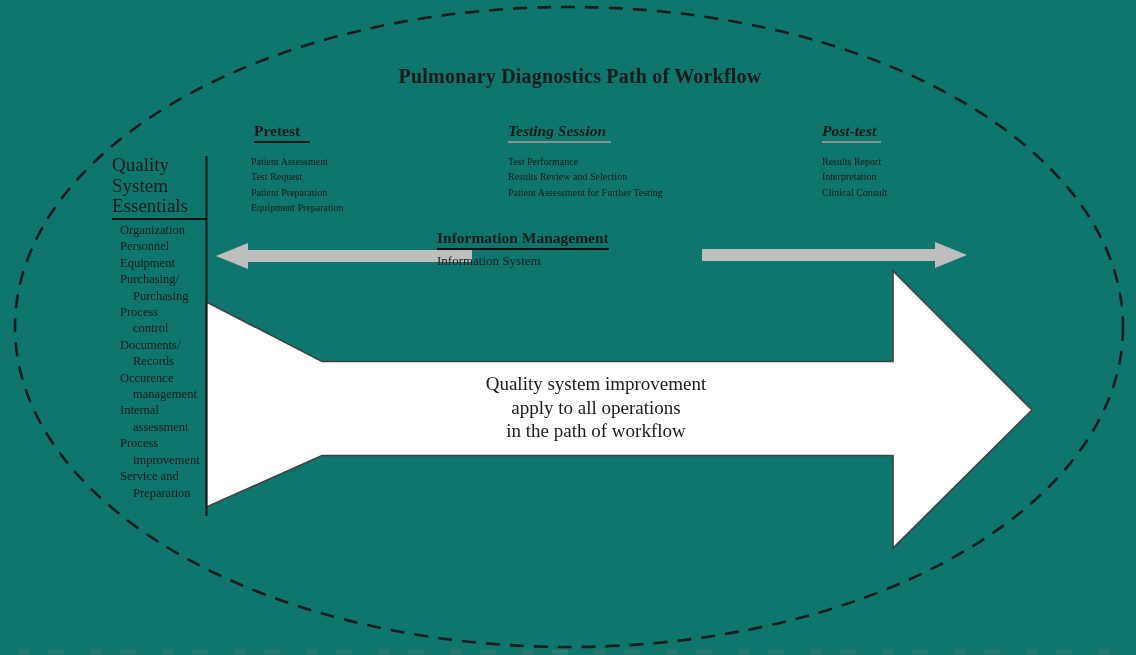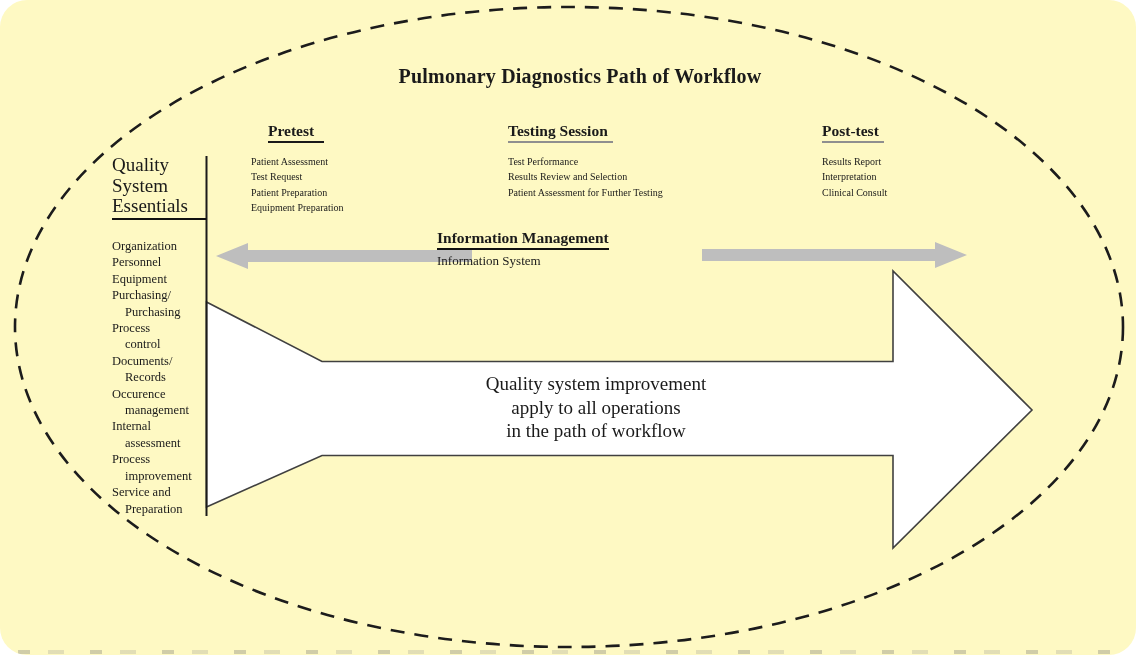--- a/index.html
+++ b/index.html
@@ -1,54 +1,54 @@
 <!DOCTYPE html>
 <html><head>
 <meta charset="utf-8">
 <style>
   html,body{margin:0;padding:0;background:#fff;}
   .stage{
-    position:relative;width:1136px;height:655px;background:#fef9c3;overflow:hidden;
-    font-family:"Liberation Serif","DejaVu Serif",serif;color:#1a1a1a;border-radius:27px;
+    position:relative;width:1136px;height:655px;background:#0f766e;overflow:hidden;
+    font-family:"Liberation Serif","DejaVu Serif",serif;color:#1a1a1a;
   }
   .abs{position:absolute;}
   svg.layer{position:absolute;left:0;top:0;}
   .diagram-title{
     left:260px;top:65px;width:640px;text-align:center;
     font-size:20px;font-weight:bold;letter-spacing:.2px;
   }
   
   .qse-heading{
     left:112px;top:155px;width:94px;
     font-size:19px;line-height:20.5px;
     border-bottom:2px solid #111;padding-bottom:1px;
   }
   .qse-list{
-    left:112px;top:222px;width:100px;
-    font-size:12.5px;line-height:16.4px;white-space:nowrap;margin-top:16px;
+    left:120px;top:222px;width:100px;
+    font-size:12.5px;line-height:16.4px;white-space:nowrap;
   }
   .qse-list .indent{padding-left:13px;}
   
   .phase-heading{
     font-size:15.5px;font-weight:bold;line-height:17px;
     display:inline-block;padding-bottom:2px;
   }
   .u-black{border-bottom:2px solid #1a1a1a;}
   .u-gray{border-bottom:2px solid #8f8f8f;}
   .phase-items{
     font-size:10px;line-height:15.4px;white-space:nowrap;
   }
-  .col-pretest-h{left:268px;top:122px;}
+  .col-pretest-h{left:254px;top:122px;}
   .col-pretest-i{left:251px;top:154px;}
   .col-testing-h{left:508px;top:122px;}
   .col-testing-i{left:508px;top:154px;}
   .col-posttest-h{left:822px;top:122px;}
   .col-posttest-i{left:822px;top:154px;}
   .pad-r-sm{padding-right:10px;}
-  .pad-r-xs{padding-right:5px;}
+  .pad-r-xs{padding-right:5px;font-style:italic;}
   
   .infomgmt{
     left:437px;top:229px;width:300px;
   }
   .infomgmt-heading{
     display:inline-block;font-size:15.5px;font-weight:bold;
     border-bottom:2px solid #111;padding-bottom:1px;
   }
   .infomgmt-sub{font-size:13px;margin-top:3px;}
   

